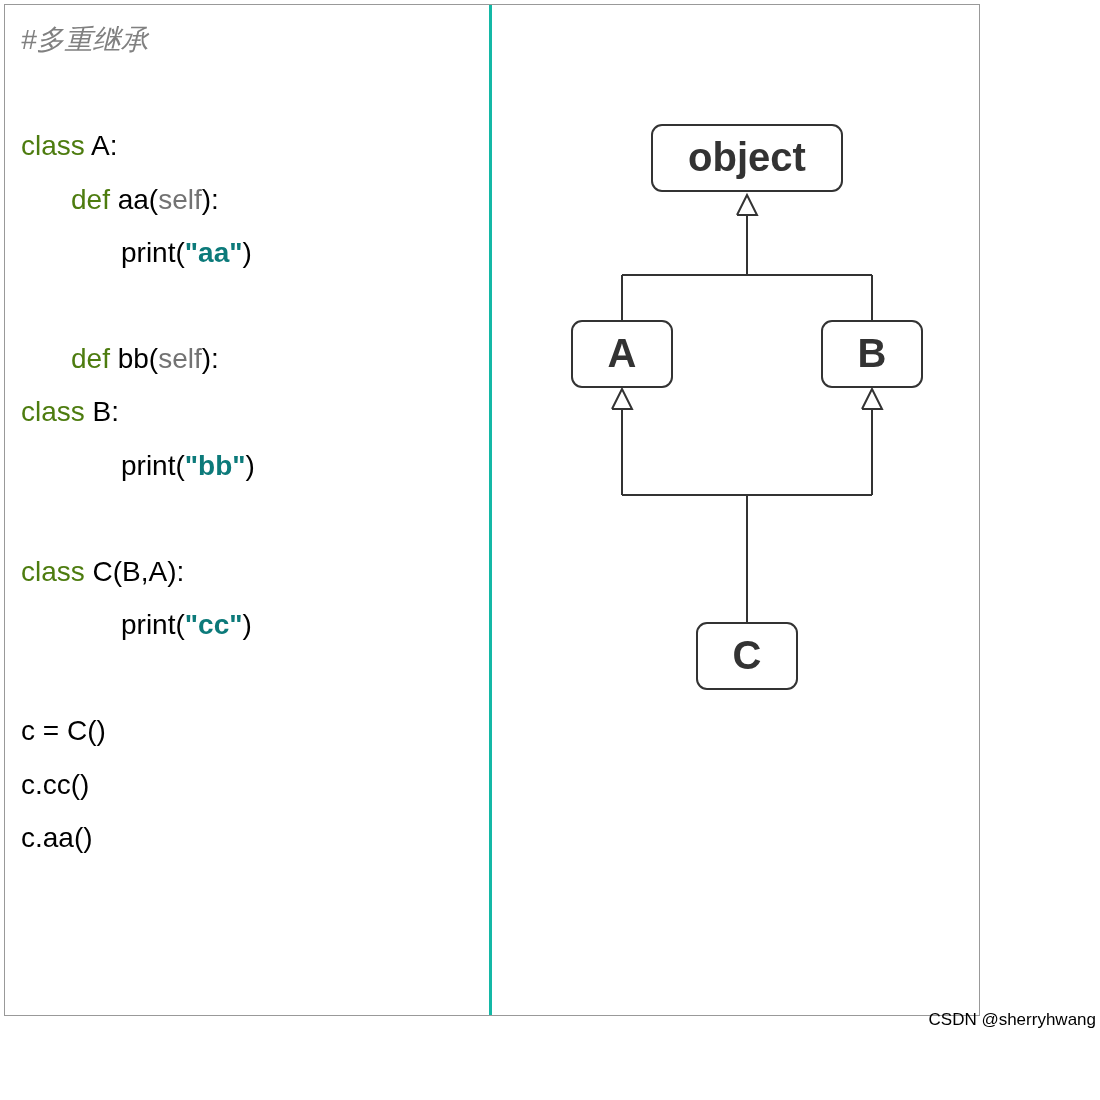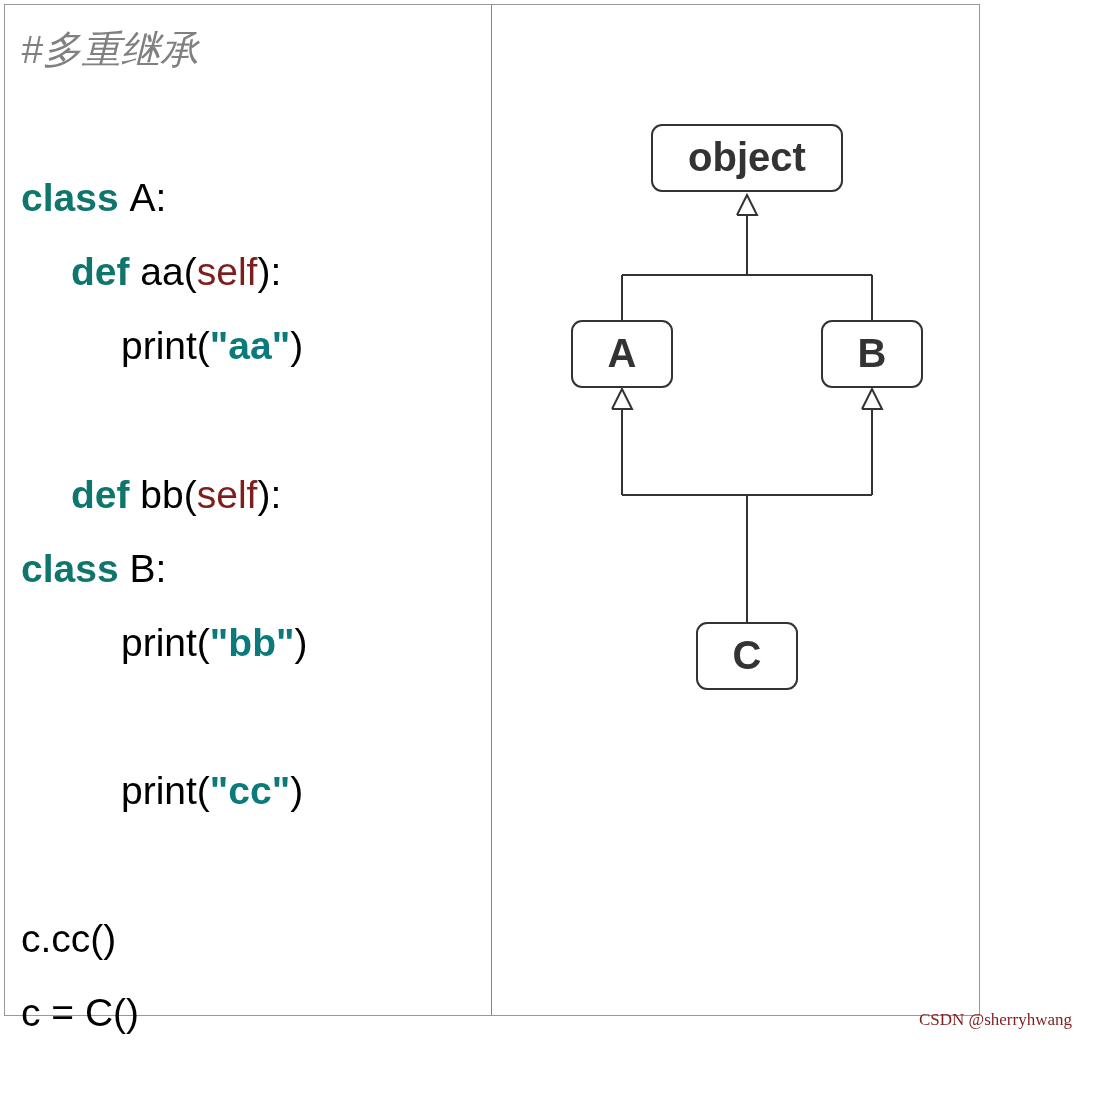--- a/index.html
+++ b/index.html
@@ -14,46 +14,46 @@
   }
   .container {
     display: flex;
     width: 976px;
     height: 1012px;
     border: 1px solid #999;
     margin: 4px;
   }
   .left-panel {
     width: 50%;
-    border-right: 1px solid #14b8a6;
+    border-right: 3px solid #14b8a6;
     padding: 8px 16px;
-    font-size: 39px;
+    font-size: 28px;
     line-height: 1.9;
     color: #000;
   }
   .right-panel {
     width: 50%;
     position: relative;
     font-weight: bold;
   }
   .comment { color:#808080; font-style: italic; }
-  .kw { color:#0f766e; font-weight: bold; }
+  .kw { color:#4d7c0f; font-weight: normal; }
   .fn { color:#000; }
-  .self { color:#7f1d1d; }
+  .self { color:#737373; }
   .str { color:#0c7a7a; font-weight: bold; }
   .blank { height: 1.9em; }
   .indent1 { padding-left: 50px; display:inline-block; }
   .indent2 { padding-left: 100px; display:inline-block; }
   .watermark {
     position: absolute;
-    right: 28px;
+    right: 4px;
     bottom: 70px;
-    color: #7f1d1d;
+    color: #000000;
     font-size: 17px;
-    font-family: Liberation Serif, serif;
+    font-family: Liberation Sans, sans-serif;
   }
   svg { display:block; }
 </style>
 </head>
 <body>
 
 <div class="container">
 
   <div class="left-panel">
     <div class="comment">#多重继承</div>
@@ -62,25 +62,27 @@
     <div><span class="kw">class </span><span class="fn">A:</span></div>
     <div><span class="indent1"></span><span class="kw">def </span><span class="fn">aa</span><span>(</span><span class="self">self</span><span>):</span></div>
     <div><span class="indent2"></span><span class="fn">print(</span><span class="str">"aa"</span><span class="fn">)</span></div>
     <div class="blank"></div>
 
     <div><span class="indent1"></span><span class="kw">def </span><span class="fn">bb</span><span>(</span><span class="self">self</span><span>):</span></div>
     <div><span class="kw">class </span><span class="fn">B:</span></div>
     <div><span class="indent2"></span><span class="fn">print(</span><span class="str">"bb"</span><span class="fn">)</span></div>
     <div class="blank"></div>
 
+    <div><span class="kw">class </span><span class="fn">C(B,A):</span></div>
     <div><span class="indent2"></span><span class="fn">print(</span><span class="str">"cc"</span><span class="fn">)</span></div>
     <div class="blank"></div>
 
+    <div>c = C()</div>
     <div>c.cc()</div>
-    <div>c = C()</div>
+    <div>c.aa()</div>
   </div>
 
   <div class="right-panel">
     <svg width="488" height="1010" viewBox="0 0 488 1010">
       <g stroke="#333" stroke-width="2" fill="white" font-family="Segoe UI,Arial" font-size="40" text-anchor="middle">
 
         <rect x="160" y="120" width="190" height="66" rx="10"></rect>
         <text x="255" y="166" fill="#333" stroke="none">object</text>
 
         <rect x="80" y="316" width="100" height="66" rx="10"></rect>

